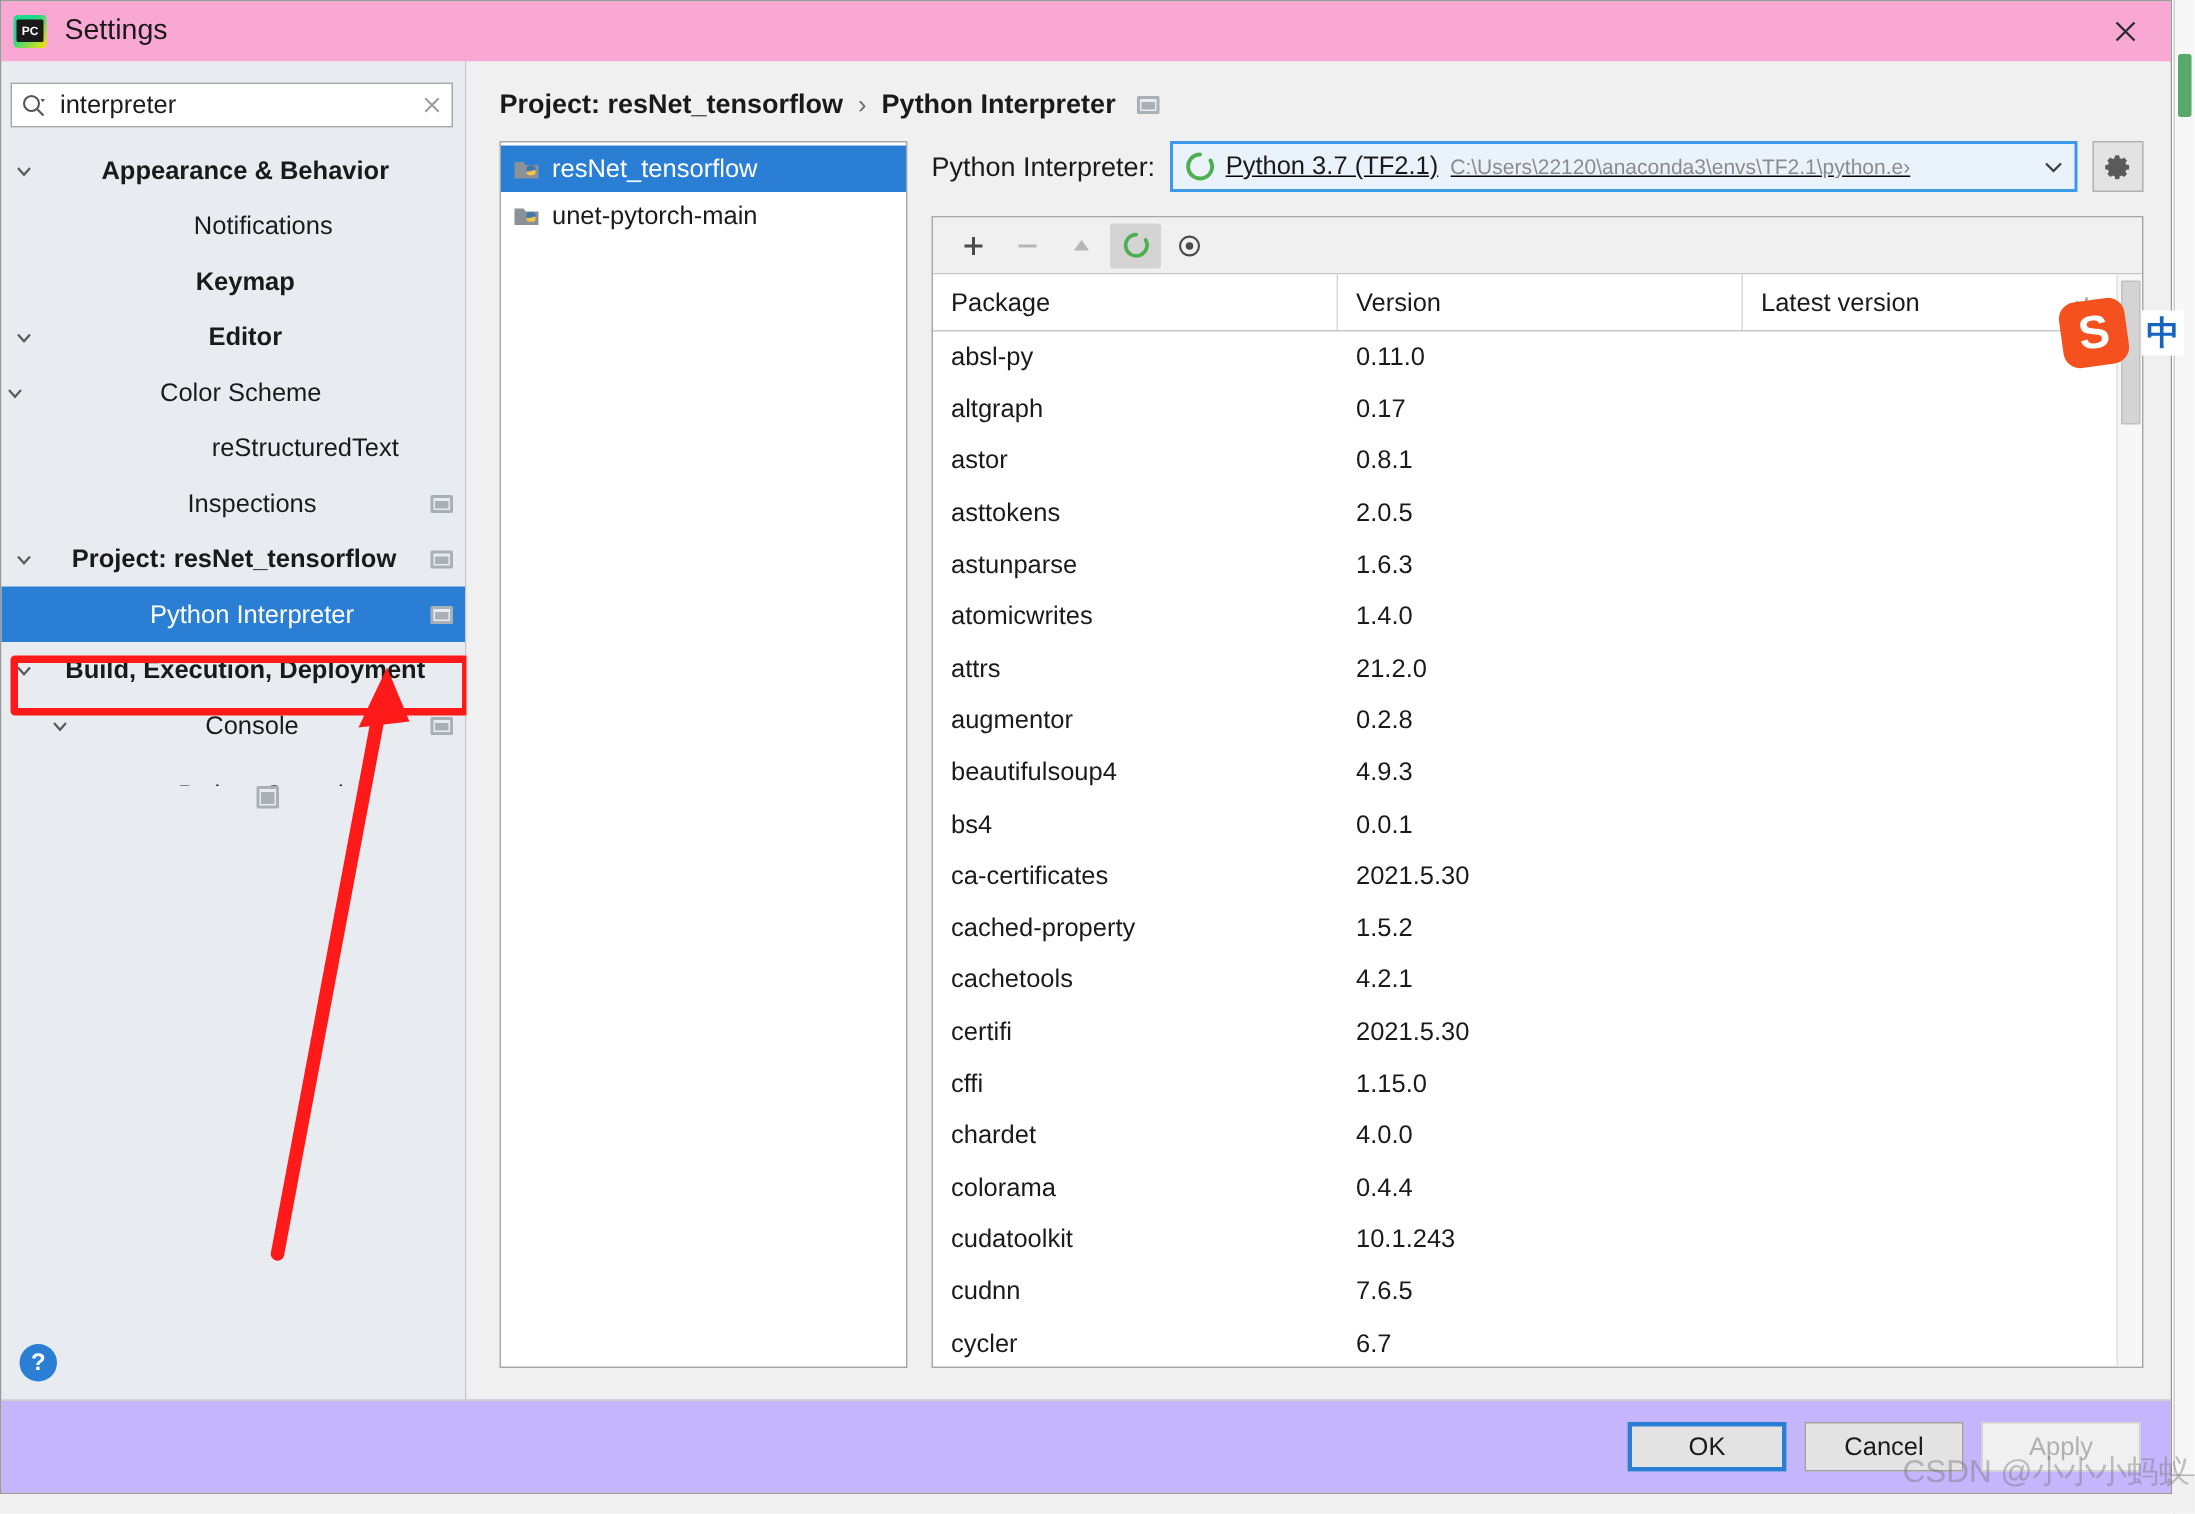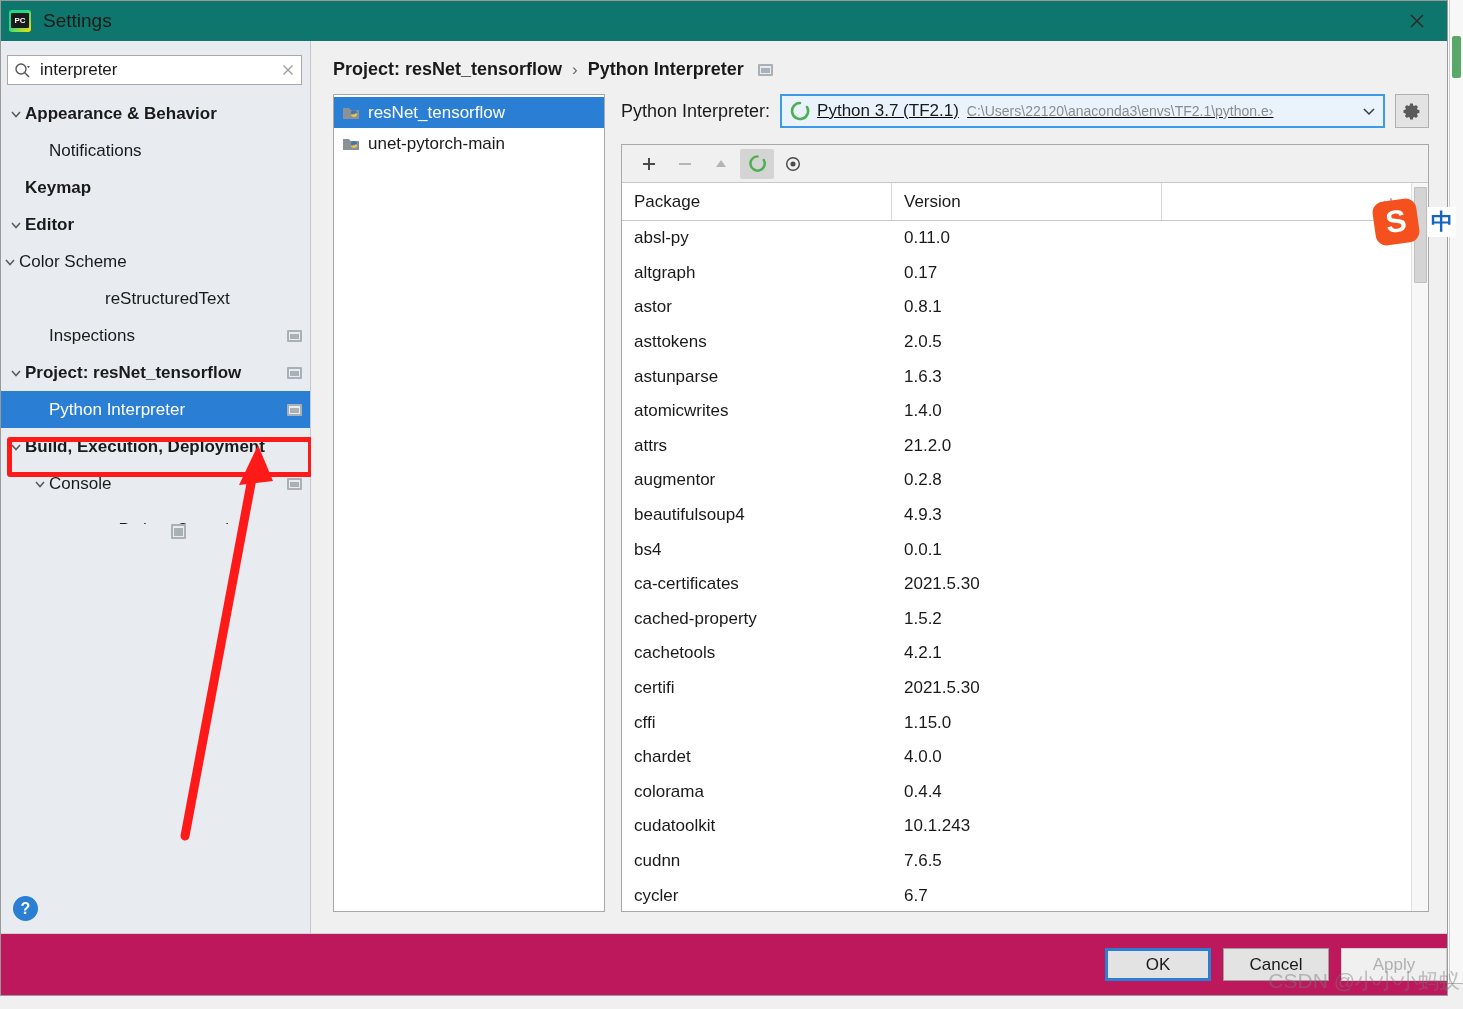--- a/index.html
+++ b/index.html
@@ -48,21 +48,21 @@
     position: absolute; left: 0; top: 0;
     width: 1448px; height: 996px;
     background: #f0f0f0;
     border: 1px solid #9a9a9a;
     display: flex; flex-direction: column;
   }
 
   
   #title-bar {
     height: 40px; flex: 0 0 40px;
-    background: #0f766e;
+    background: #f9a8d4;
     display: flex; align-items: center;
     position: relative;
   }
   #app-icon {
     width: 22px; height: 22px; margin-left: 8px;
     border-radius: 3px;
     background: linear-gradient(135deg, #21d789 0%, #21d789 38%, #ffe000 100%);
     position: relative; flex: 0 0 22px;
   }
   #app-icon::after {
@@ -104,21 +104,21 @@
   }
   .search-glyph { display: flex; align-items: center; flex: 0 0 auto; }
   .search-glyph svg { width: 17px; height: 17px; }
   #search-input-text {
     margin-left: 9px; font-size: 17px; color: #1a1a1a; flex: 1 1 auto;
     white-space: nowrap; overflow: hidden;
   }
   #search-clear { flex: 0 0 auto; cursor: pointer; display: flex; }
   #search-clear svg { width: 14px; height: 14px; }
 
-  #tree { margin-top: 10px; }
+  #tree { margin-top: 10px; text-align: center; }
   .tree-row {
     height: 37px; display: flex; align-items: center;
     position: relative; cursor: pointer;
     padding-right: 8px;
   }
   .tree-row .twisty {
     width: 18px; flex: 0 0 18px; display: flex;
     align-items: center; justify-content: center;
   }
   .tree-row .twisty svg { width: 12px; height: 12px; }
@@ -256,24 +256,24 @@
   #pkg-thumb {
     position: absolute; left: 2px; top: 4px; width: 13px; height: 96px;
     background: #d4d4d4; border: 1px solid #c0c0c0; border-radius: 1px;
   }
 
   
   #latest-spinner { position: absolute; right: 26px; top: 14px; }
 
   
   #bottom-bar {
-    height: 62px; flex: 0 0 62px; background: #be185d;
+    height: 62px; flex: 0 0 62px; background: #c4b5fd;
     border-top: 1px solid #d0d0d0;
     display: flex; align-items: center; justify-content: flex-end;
-    padding-right: 0; gap: 12px; position: relative;
+    padding-right: 20px; gap: 12px; position: relative;
   }
   .dlg-btn {
     height: 33px; min-width: 106px; padding: 0 16px;
     background: #e3e3e3; border: 1px solid #a0a0a0;
     font-size: 17px; color: #1a1a1a; cursor: pointer;
     display: flex; align-items: center; justify-content: center;
     font-family: "Liberation Sans", sans-serif;
   }
   .dlg-btn.primary { border: 3px solid #2a7fd4; }
   .dlg-btn.disabled { color: #b0b0b0; border-color: #d0d0d0; background: #f0f0f0; cursor: default; }
@@ -535,20 +535,21 @@
                     </svg>
                   </span>
                 </div>
               </div>
 
             <div id="pkg-table-wrap">
               <div id="pkg-table">
                 <div id="pkg-head">
                   <div class="th col-pkg">Package</div>
                   <div class="th col-ver">Version</div>
+                  <div class="th col-latest">Latest version</div>
                 </div>
                 <div id="pkg-rows">
                     <div class="pkg-row">
                       <div class="cell col-pkg">absl-py</div>
                       <div class="cell col-ver">0.11.0</div>
                       <div class="cell col-latest"></div>
                     </div>
                     <div class="pkg-row">
                       <div class="cell col-pkg">altgraph</div>
                       <div class="cell col-ver">0.17</div>

